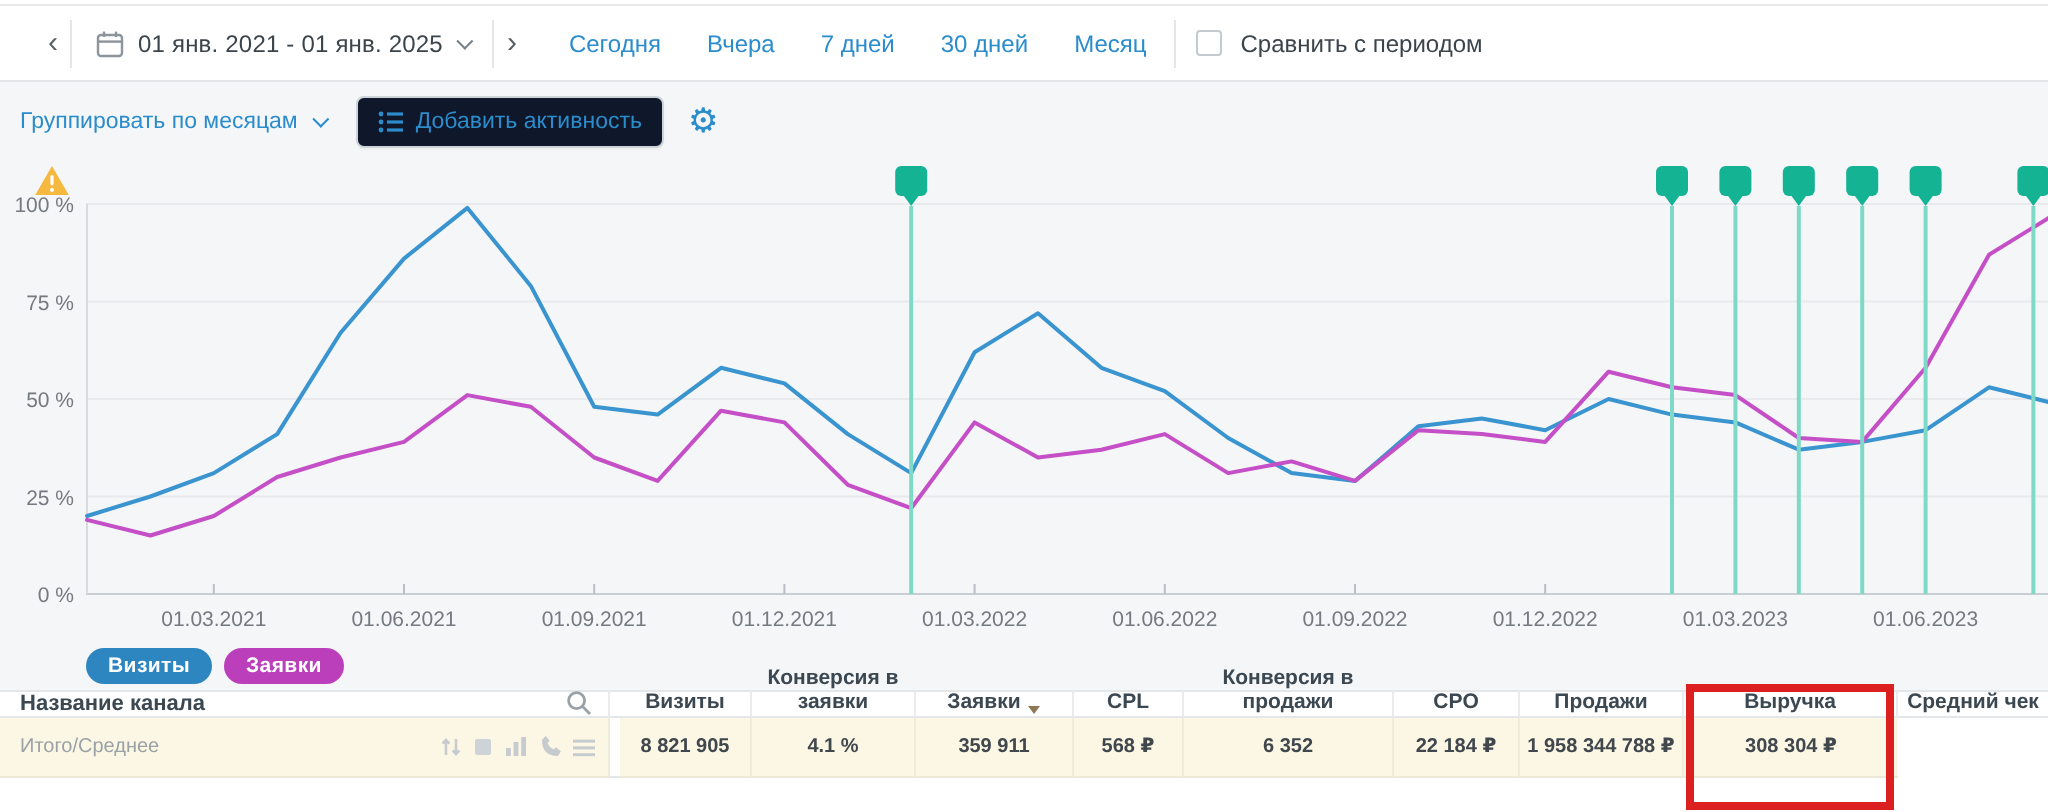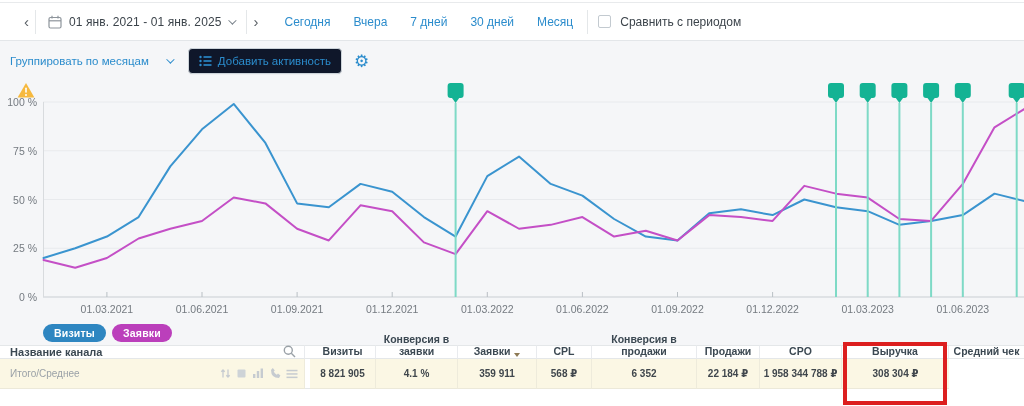--- a/index.html
+++ b/index.html
@@ -20,21 +20,21 @@
   .chev.blue{border-color:#2b8ccc}
   .qlinks{display:flex;align-items:flex-end;gap:23px;margin-left:20px}
   .qlinks a{color:#2b8ccc;text-decoration:none;cursor:pointer}
   .cmp{display:flex;align-items:center;margin-left:14px}
   .checkbox{width:13px;height:13px;border:1px solid #c3cad0;border-radius:2px;background:#fff;margin-left:10px;cursor:pointer}
   .cmp label{margin-left:9px;color:#3c444b;cursor:pointer}
 
   
   .band{position:absolute;top:41px;left:0;width:1024px;height:304px;background:#f5f6f8}
   .toolbar2{position:absolute;top:0;left:0;height:40px;width:100%;display:flex;align-items:center;padding-left:10px;font-size:11.5px}
-  .groupby{display:flex;align-items:center;gap:17px;color:#2b8ccc;cursor:pointer}
+  .groupby{display:flex;align-items:center;gap:7px;color:#2b8ccc;cursor:pointer}
   .add-activity{margin-left:16px;height:26px;display:flex;align-items:center;gap:6px;background:#0f172a;
                 border:1px solid #ccd3d9;border-radius:4px;padding:0 10px;color:#2b8ccc;font-size:11.5px;
                 font-family:inherit;cursor:pointer;box-shadow:0 1px 1px rgba(0,0,0,.03)}
   .gear{margin-left:12px;font-family:"DejaVu Sans",sans-serif;color:#2b8ccc;font-size:17px;cursor:pointer;line-height:1}
 
   .chart-wrap{position:absolute;top:39px;left:0;width:1024px;height:240px}
   .chart-wrap svg{display:block}
   .warn{position:absolute;left:17px;top:2px}
 
   .legend{position:absolute;top:283px;left:43px;display:flex;gap:6px}
@@ -194,22 +194,22 @@
       </div>
       <div class="gapcol"></div>
       <div class="th">Визиты</div>
       <div class="th">Конверсия в заявки</div>
       <div class="th">
         <span>Заявки</span>
         <span class="sort-tri"></span>
       </div>
       <div class="th">CPL</div>
       <div class="th">Конверсия в продажи</div>
+      <div class="th">CPO</div>
       <div class="th">Продажи</div>
-      <div class="th">CPO</div>
       <div class="th">Выручка</div>
       <div class="th" style="border-right:none">Средний чек</div>
     </div>
 
     <div class="grid-row">
       <div class="td first">
         <span>Итого/Среднее</span>
         <span class="row-icons">
           <svg width="11" height="11" viewBox="0 0 11 11">
             <path d="M3 9.5 V2 M1.3 3.8 L3 2 L4.7 3.8" fill="none" stroke="#c6cbd0" stroke-width="1.3"></path>

